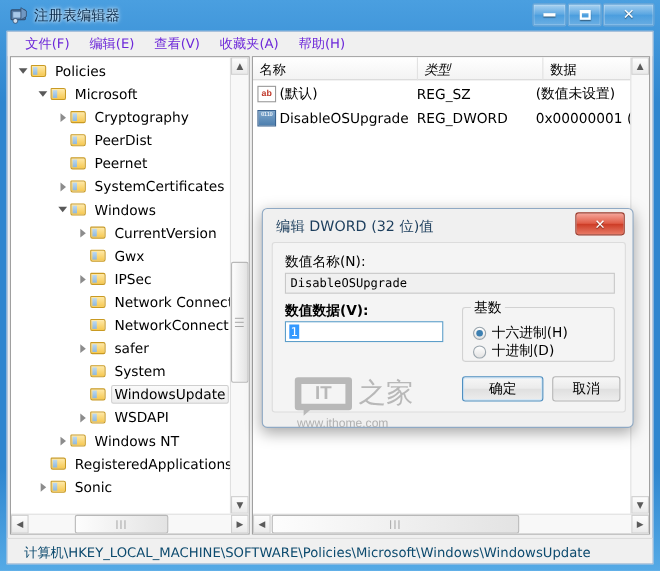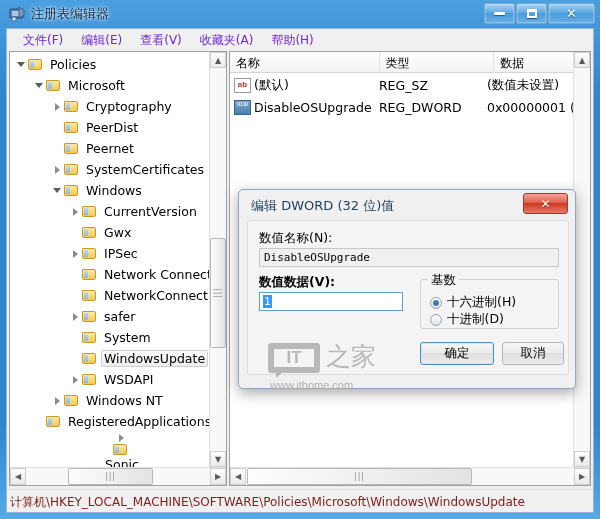--- a/index.html
+++ b/index.html
@@ -155,21 +155,21 @@
     border:1px solid #b8b8b8;border-radius:2px;box-sizing:border-box;
     display:flex;align-items:center;justify-content:center;
     color:#909090;font-size:8px;letter-spacing:1px;
   }
   
   .statusbar{
     position:absolute;left:0;bottom:0;width:100%;height:23px;
     background:#f0f0f0;border-top:1px solid #dcdcdc;box-sizing:border-box;
   }
   .statustext{
-    position:absolute;left:3px;top:4px;font-size:12px;color:#7f1d1d;white-space:nowrap;
+    position:absolute;left:15px;top:4px;font-size:12px;color:#0c4a6e;white-space:nowrap;
   }
   
   .dialog{
     position:absolute;left:238px;top:189px;width:338px;height:200px;
     background:#f0f0f0;
     border:1px solid #8fa9c4;
     border-radius:5px;
     box-shadow:0 4px 14px rgba(0,0,0,.35);
     box-sizing:border-box;
   }
@@ -373,21 +373,21 @@
             <div class="tnode" style="padding-left: 42px;">
               <span class="exp collapsed"></span>
               <span class="folder"></span>
               <span class="tlabel">Windows NT</span>
             </div>
             <div class="tnode" style="padding-left: 24px;">
               <span class="exp"></span>
               <span class="folder"></span>
               <span class="tlabel">RegisteredApplications</span>
             </div>
-            <div class="tnode" style="padding-left: 24px; flex-direction: column;">
+            <div class="tnode" style="padding-left: 24px;">
               <span class="exp collapsed"></span>
               <span class="folder"></span>
               <span class="tlabel">Sonic</span>
             </div>
           </div>
 
         <div class="vsb">
           <div class="sbbtn" style="left:0;top:0;width:16px;height:16px;">
               <span>▲</span>
             </div>
@@ -408,21 +408,21 @@
             </div>
           <div class="sbbtn" style="right:0;top:0;width:16px;height:17px;">
               <span>▶</span>
             </div>
         </div>
       </div>
 
       <div class="pane pane-right">
         <div class="lheader" id="list-header">
             <div class="lhcell" style="width: 150px;">名称</div>
-            <div class="lhcell" style="width: 115px;">类型</div>
+            <div class="lhcell" style="width: 115px; font-style: italic;">类型</div>
             <div class="lhcell" style="width: 96px;">数据</div>
           </div>
         <div id="list-rows" style="position:absolute;left:0;top:22px;width:345px;">
             <div class="lrow">
               <span class="vicon sz"></span>
               <span class="lcell" style="width: 128px; padding-left: 1px;">(默认)</span>
               <span class="lcell" style="width: 115px;">REG_SZ</span>
               <span class="lcell" style="width: 100px;">(数值未设置)</span>
             </div>
             <div class="lrow">

